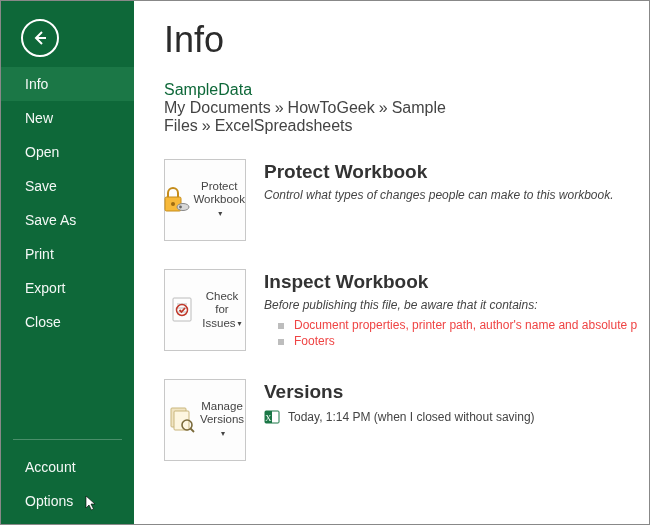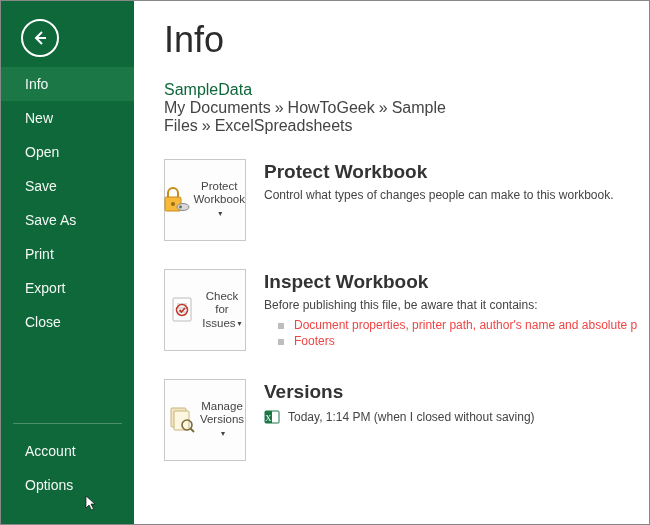--- a/index.html
+++ b/index.html
@@ -37,21 +37,21 @@
     font-size: 14px;
     cursor: pointer;
     color: #f4f8f6;
   }
   .menu-item.active { background: #1b7746; }
   .menu-divider {
     height: 1px;
     background: rgba(255,255,255,0.25);
     margin: 10px 12px;
   }
-  .menu-bottom { position: absolute; bottom: 22px; width: 100%; }
+  .menu-bottom { position: absolute; bottom: 6px; width: 100%; }
   .cursor {
     position: absolute;
     left: 84px; bottom: 10px;
     font-size: 15px;
     color: #fff;
     pointer-events: none;
   }
   .main {
     position: absolute;
     left: 133px; top: 0;
@@ -112,20 +112,21 @@
   .section-title {
     font-size: 19px;
     color: #333;
     font-weight: 700;
     margin-bottom: 4px;
   }
   .section-desc {
     font-size: 12px;
     color: #444;
     line-height: 1.4;
+    font-style: italic;
   }
   ul.inspect-list {
     list-style: none;
     margin-top: 4px;
     padding-left: 14px;
     font-size: 12px;
     color: #ef4444;
   }
   ul.inspect-list li::before {
     content: "";

